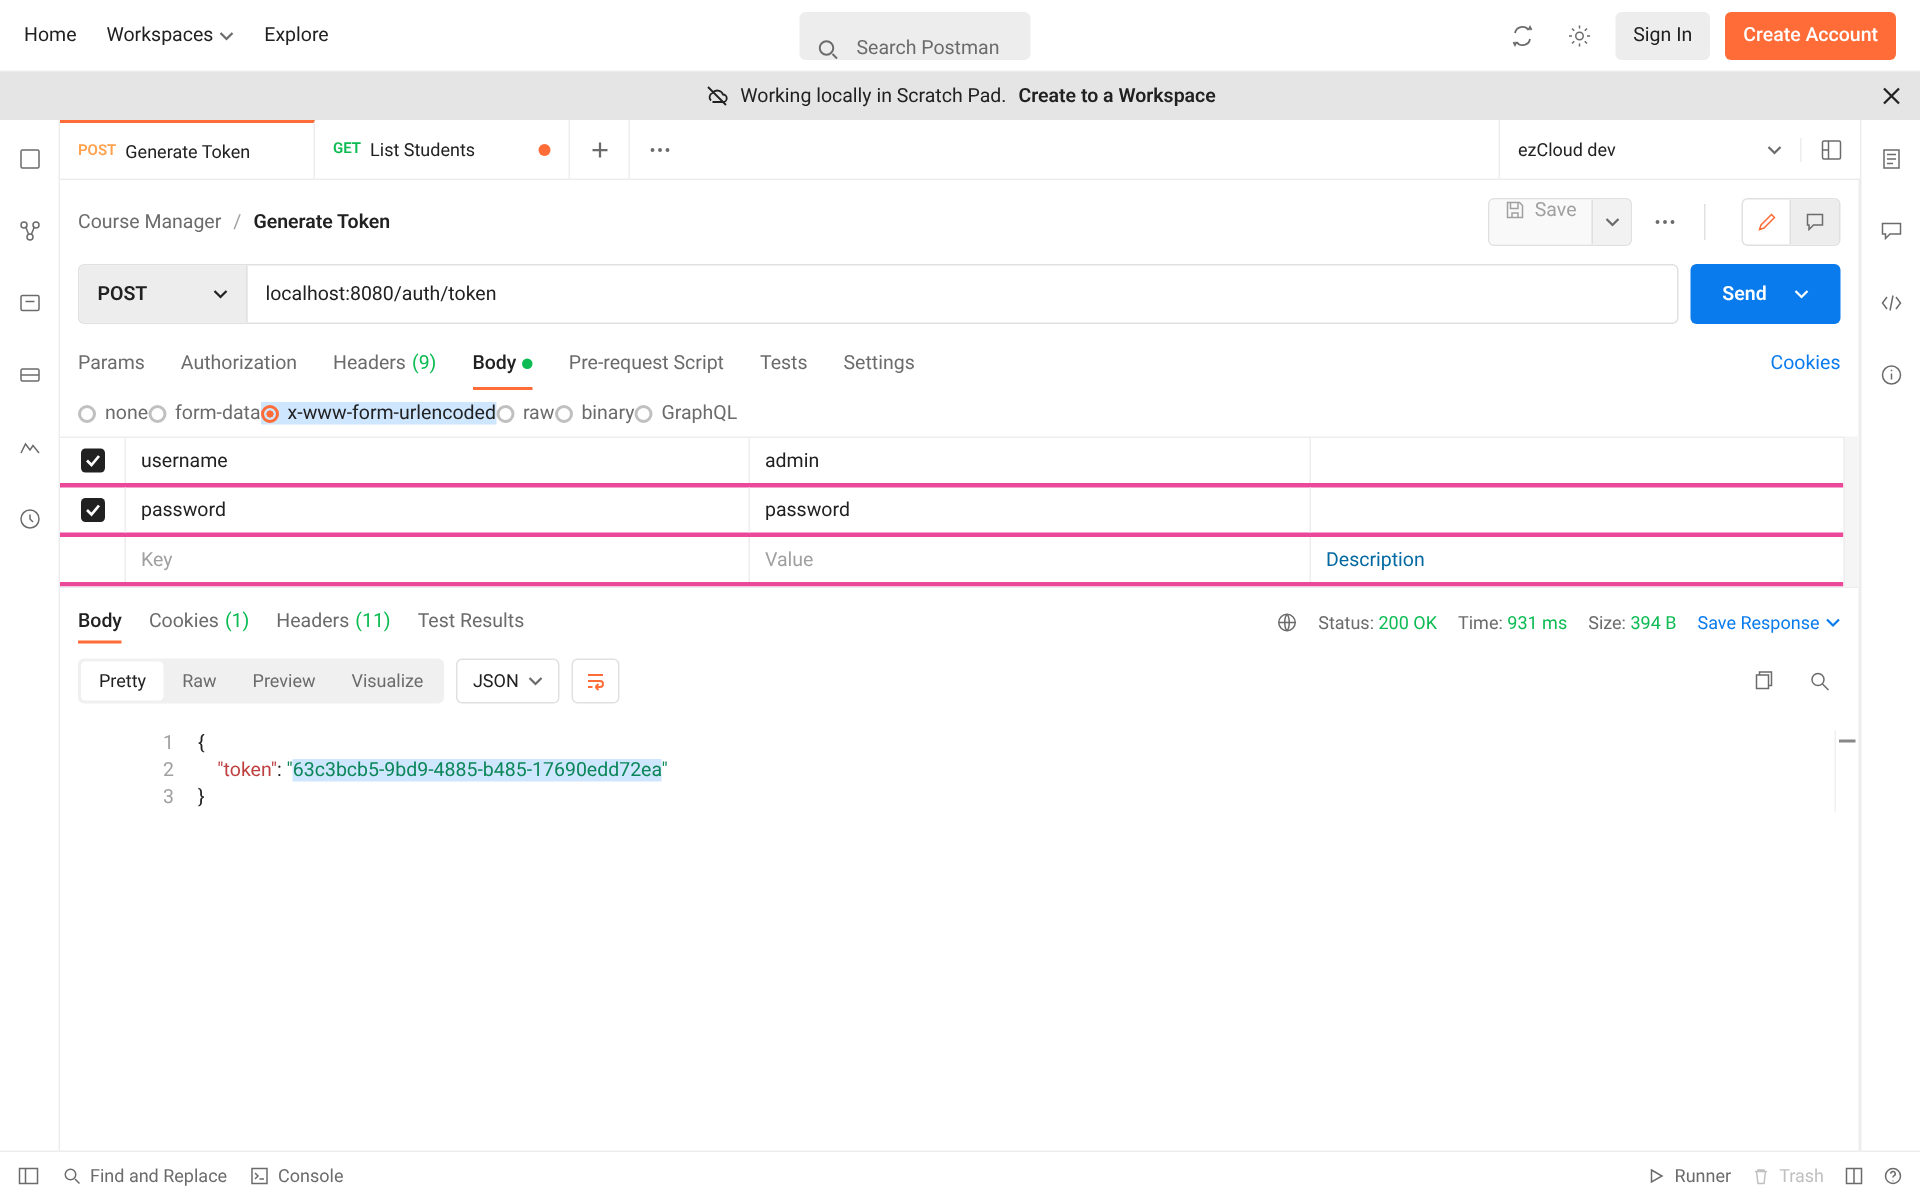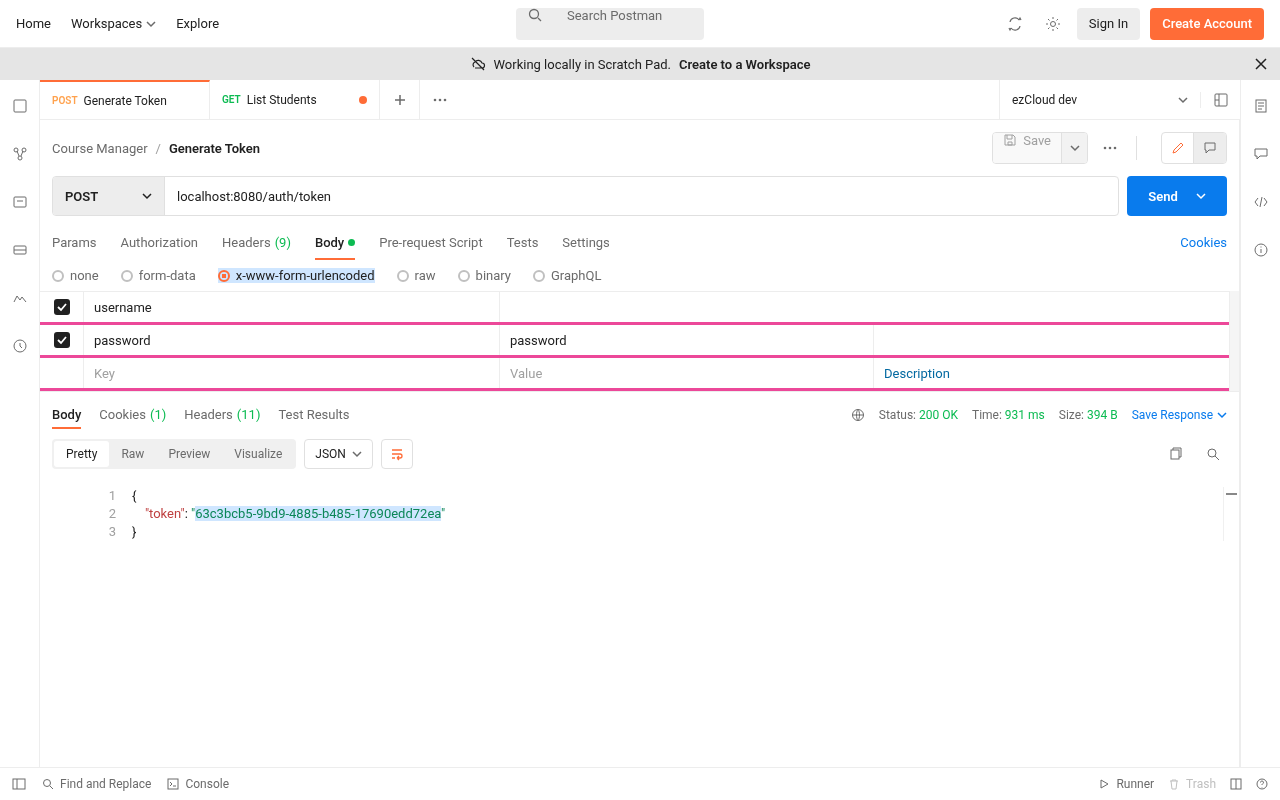--- a/index.html
+++ b/index.html
@@ -2,21 +2,21 @@
 <html><head>
 <meta charset="utf-8">
 <style>
 *{box-sizing:border-box;margin:0;padding:0;font-family:-apple-system,BlinkMacSystemFont,"Segoe UI",Roboto,sans-serif}
 body{font-size:13px;color:#212121;background:#fff;width:1280px;height:800px;overflow:hidden;display:flex;flex-direction:column}
 .topnav{height:48px;display:flex;align-items:center;padding:0 16px;border-bottom:1px solid #ededed}
 .topnav-left{display:flex;align-items:center;gap:20px}
 .topnav-item{font-size:13px;color:#212121;cursor:pointer}
 .topnav-item.dd{display:flex;align-items:center;gap:4px}
 .topnav-center{flex:1;display:flex;justify-content:center}
-.search-box{width:188px;height:32px;background:#ededed;border-radius:4px;display:flex;align-items:flex-start;gap:25px;padding:0 12px;color:#6b6b6b}
+.search-box{width:154px;height:32px;background:#ededed;border-radius:4px;display:flex;align-items:flex-end;gap:12px;padding:0 12px;color:#6b6b6b}
 .topnav-right{display:flex;align-items:center;gap:10px}
 .icon-btn{width:28px;height:28px;display:flex;align-items:center;justify-content:center;color:#6b6b6b;cursor:pointer;border-radius:4px}
 .btn{height:32px;padding:0 12px;border-radius:4px;font-size:13px;display:flex;align-items:center;cursor:pointer;border:none}
 .btn-grey{background:#ededed;color:#212121}
 .btn-orange{background:#ff6c37;color:#fff;font-weight:500}
 .banner{height:32px;background:#e5e5e5;display:flex;align-items:center;justify-content:center;gap:8px;position:relative;font-size:13px;color:#212121}
 .banner b{font-weight:600}
 .banner-close{position:absolute;right:12px;cursor:pointer;color:#212121}
 .main{flex:1;display:flex;min-height:0}
 .sidebar-left{width:40px;border-right:1px solid #ededed;display:flex;flex-direction:column;align-items:center;padding-top:12px;gap:20px}
@@ -54,21 +54,21 @@
 .url-box{flex:1;display:flex;border:1px solid #e0e0e0;border-radius:4px;overflow:hidden;height:40px}
 .method-select{width:112px;background:#ededed;display:flex;align-items:center;justify-content:space-between;padding:0 12px;font-weight:600;font-size:13px;cursor:pointer;border-right:1px solid #e0e0e0}
 .url-input{flex:1;display:flex;align-items:center;padding:0 12px;font-size:13px;color:#212121}
 .send-btn{width:100px;height:40px;background:#097bed;color:#fff;border-radius:4px;display:flex;align-items:center;justify-content:center;gap:18px;font-weight:600;cursor:pointer;padding:0 12px}
 .req-tabs{padding:0 12px;display:flex;gap:24px;height:36px;align-items:center;border-bottom:0}
 .req-tab{font-size:13px;color:#6b6b6b;cursor:pointer;display:flex;align-items:center;gap:4px;height:100%}
 .req-tab.active{color:#212121;font-weight:500;box-shadow:inset 0 -2px 0 #ff6c37}
 .badge-num{color:#0cbb52}
 .dot-green{width:7px;height:7px;border-radius:50%;background:#0cbb52}
 .cookies-link{margin-left:auto;color:#097bed;cursor:pointer}
-.body-types{padding:8px 12px;display:flex;gap:22px;align-items:center}
+.body-types{padding:8px 12px;display:flex;align-items:center}
 .radio{display:flex;align-items:center;gap:6px;font-size:13px;color:#6b6b6b;cursor:pointer}
 .radio-dot{width:12px;height:12px;border-radius:50%;border:2px solid #c0c0c0}
 .radio.sel .radio-dot{border-color:#ff6c37;background:radial-gradient(circle,#ff6c37 40%,transparent 45%)}
 .radio.sel{color:#212121}
 .kv-table{border-top:1px solid #ededed}
 .kv-row{display:flex;border-bottom:3px solid #ec4899;height:33px}
 .kv-check{width:44px;border-right:1px solid #ededed;display:flex;align-items:center;justify-content:center}
 .checkbox{width:16px;height:16px;background:#212121;border-radius:3px;display:flex;align-items:center;justify-content:center;color:#fff}
 .kv-key{width:416px;border-right:1px solid #ededed;display:flex;align-items:center;padding:0 10px;font-size:13px}
 .kv-val{width:374px;border-right:1px solid #ededed;display:flex;align-items:center;padding:0 10px;font-size:13px}
@@ -351,20 +351,21 @@
         <div class="kv-tbl kv-table">
           <div class="kv-row">
             <div class="kv-check">
                 <span class="checkbox">
                   <svg width="10" height="10" viewBox="0 0 10 10">
                     <path d="M1 5l3 3 5-6" stroke="#fff" fill="none" stroke-width="1.8"></path>
                   </svg>
                 </span>
               </div>
             <div class="kv-key">username</div>
+            <div class="kv-val">admin</div>
             <div class="kv-desc"></div>
           </div>
           <div class="kv-row">
             <div class="kv-check">
                 <span class="checkbox">
                   <svg width="10" height="10" viewBox="0 0 10 10">
                     <path d="M1 5l3 3 5-6" stroke="#fff" fill="none" stroke-width="1.8"></path>
                   </svg>
                 </span>
               </div>

